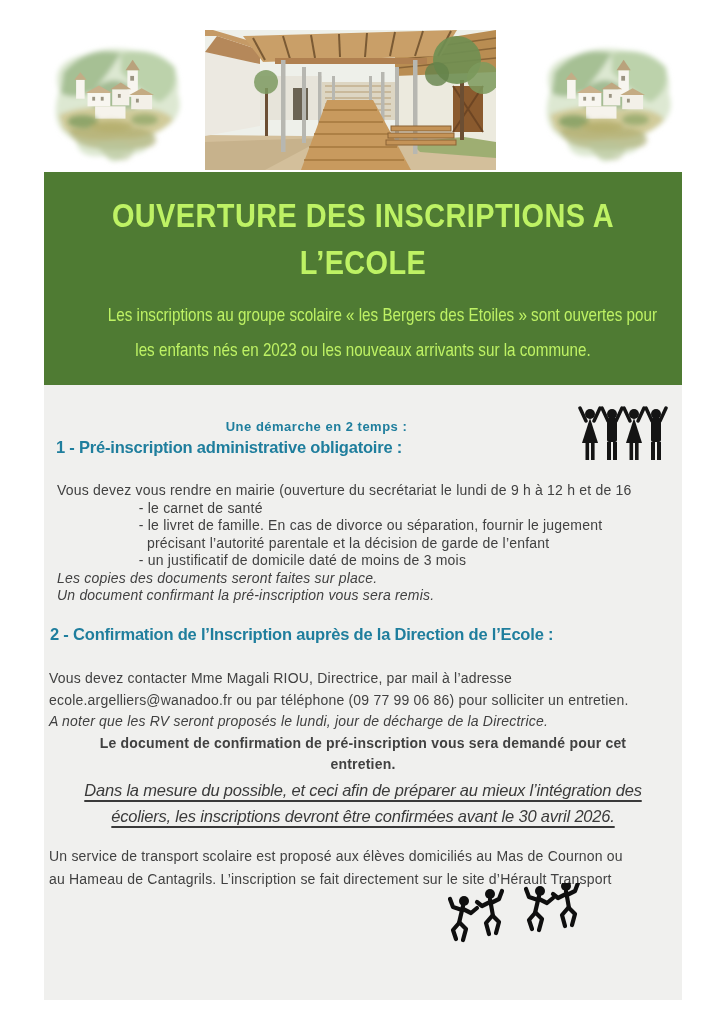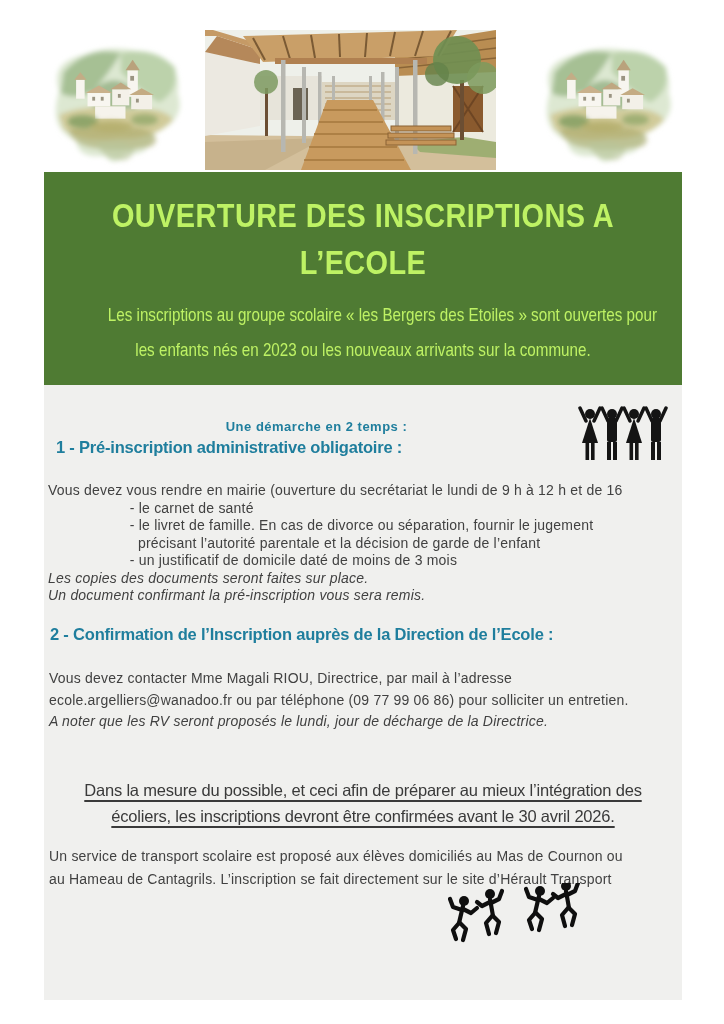--- a/index.html
+++ b/index.html
@@ -23,30 +23,30 @@
   
   .panel{position:absolute;left:44px;top:385px;width:638px;height:615px;background:#f0f0ee;}
   .teal{color:var(--teal,#1f7e9d);font-weight:bold;}
   .h-main{position:absolute;left:0;top:10px;width:545px;text-align:center;
           font-size:13px;letter-spacing:.5px;margin-top:24px;}
   .h-sec{position:absolute;font-size:16.5px;letter-spacing:-.2px;white-space:pre;}
   .h-one{left:12px;top:53px;}
   .h-two{left:6px;top:240px;}
   .body-text{position:absolute;color:var(--text,#414141);font-size:14px;letter-spacing:.2px;}
   .tline{white-space:pre;}
-  .sec1-body{left:4px;top:97px;line-height:17.5px;}
+  .sec1-body{left:13px;top:97px;line-height:17.5px;}
   .sec2-body{left:5px;top:283px;line-height:21.5px;}
   .italic .tline, .tline.italic{font-style:italic;}
   .bold-notice{left:0;top:348px;width:638px;text-align:center;font-weight:bold;
                font-size:14px;line-height:21px;}
   .bold-notice .tline{white-space:normal;}
   .underline-notice{left:0;top:392px;width:638px;text-align:center;font-size:16.5px;
                     letter-spacing:-.2px;line-height:26px;color:#3a3a3a;}
   .underline-notice .tline{white-space:normal;text-decoration:underline;
-                           text-underline-offset:4px;text-decoration-thickness:1.5px;}
+                           text-underline-offset:4px;text-decoration-thickness:1.5px;font-style:italic;}
   .transport{left:5px;top:460px;line-height:23px;}
   .icon-people{position:absolute;left:534px;top:20px;width:90px;height:60px;}
   .dancers{position:absolute;left:404px;top:498px;width:152px;height:64px;}
 </style>
 </head>
 <body>
 
 <div class="page">
 
   <svg class="wc wc-left" viewBox="0 0 160 145">
@@ -272,20 +272,24 @@
     <div class="body-text sec2-body">
       <div>
           <div class="tline">Vous devez contacter Mme Magali RIOU, Directrice, par mail à l’adresse</div>
           <div class="tline">ecole.argelliers@wanadoo.fr ou par téléphone (09 77 99 06 86) pour solliciter un entretien.</div>
         </div>
       <div class="italic">
           <div class="tline">A noter que les RV seront proposés le lundi, jour de décharge de la Directrice.</div>
         </div>
     </div>
 
+    <div class="body-text bold-notice">
+        <div class="tline">Le document de confirmation de pré-inscription vous sera demandé pour cet</div>
+        <div class="tline">entretien.</div>
+      </div>
 
     <div class="body-text underline-notice">
         <div class="tline">Dans la mesure du possible, et ceci afin de préparer au mieux l’intégration des</div>
         <div class="tline">écoliers, les inscriptions devront être confirmées avant le 30 avril 2026.</div>
       </div>
 
     <div class="body-text transport">
         <div class="tline">Un service de transport scolaire est proposé aux élèves domiciliés au Mas de Cournon ou</div>
         <div class="tline">au Hameau de Cantagrils. L’inscription se fait directement sur le site d’Hérault Transport</div>
       </div>

